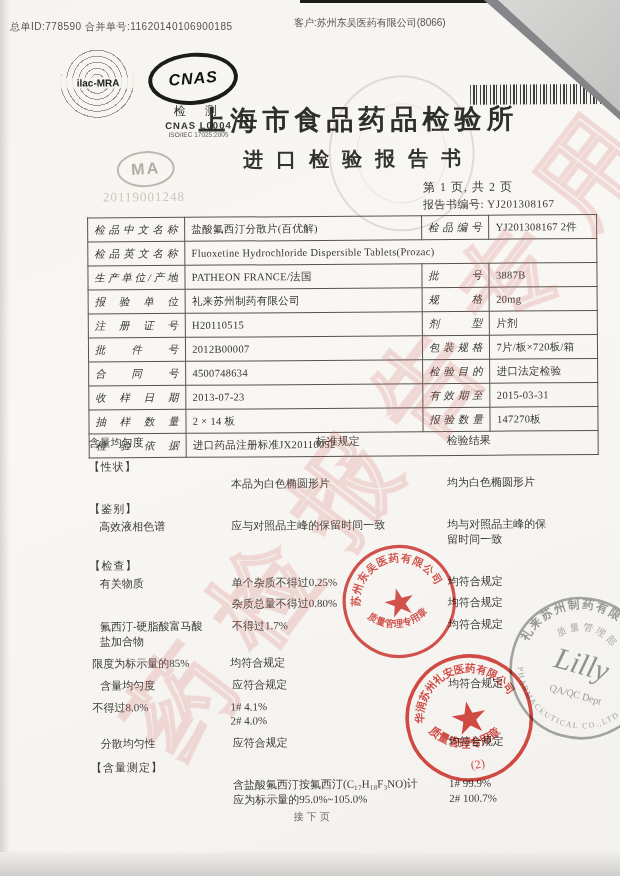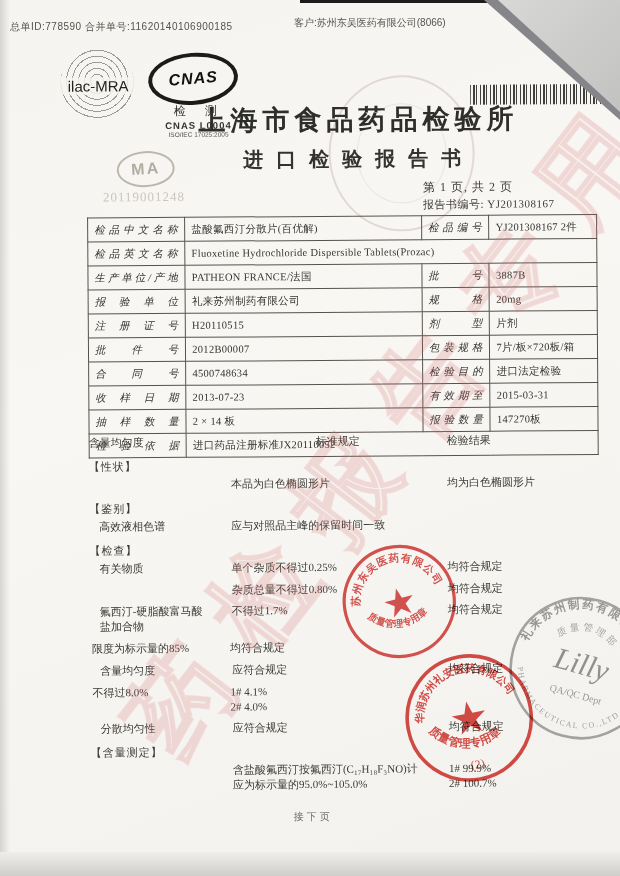--- a/index.html
+++ b/index.html
@@ -32,21 +32,21 @@
   .sh-left{position:absolute;left:0;top:6px;letter-spacing:.5px;text-align:right;}
   .sh-cust{position:absolute;left:284px;top:2px;}
   .sh-page{position:absolute;left:502px;top:-4px;}
 
   
   .ilac{position:absolute;left:62px;top:46px;width:74px;height:74px;border-radius:50%;
     background:
       repeating-radial-gradient(circle at 50% 45%,rgba(40,40,40,.55) 0 1px,transparent 1px 6px);
     opacity:.8;}
   .ilac-label{position:absolute;left:54px;top:76px;width:92px;text-align:center;
-    background:rgba(246,244,240,.85);font-weight:normal;font-size:15px;color:#222;
+    background:rgba(246,244,240,.85);font-weight:bold;font-size:10px;color:#222;
     font-family:"Liberation Sans",sans-serif;}
   .cnas{position:absolute;left:150px;top:52px;width:82px;height:44px;border-radius:50%;
     border:4px solid #1b1b1b;transform:rotate(-4deg);display:flex;align-items:center;justify-content:center;}
   .cnas-text{font-weight:bold;font-style:italic;font-size:16px;letter-spacing:1px;color:#111;
     font-family:"Liberation Sans",sans-serif;}
   .cnas-sub{position:absolute;left:150px;top:102px;width:100px;text-align:center;color:#333;
     font-family:"Liberation Sans",sans-serif;}
   .cnas-sub .l1{font-size:12px;letter-spacing:6px;font-family:Liberation Mono, monospace;}
   .cnas-sub .l2{font-size:9.5px;font-weight:bold;letter-spacing:1px;}
   .cnas-sub .l3{font-size:6.5px;color:#555;}
@@ -216,20 +216,22 @@
           <div class="sec-heading">【性状】</div>
           <div class="result-row">
             <div class="rc item"></div>
             <div class="rc std">本品为白色椭圆形片</div>
             <div class="rc res">均为白色椭圆形片</div>
           </div>
           <div class="sec-heading">【鉴别】</div>
           <div class="result-row">
             <div class="rc item">高效液相色谱</div>
             <div class="rc std">应与对照品主峰的保留时间一致</div>
+            <div class="rc res">均与对照品主峰的保
+留时间一致</div>
           </div>
           <div class="sec-heading">【检查】</div>
           <div class="result-row">
             <div class="rc item">有关物质</div>
             <div class="rc std">单个杂质不得过0.25%</div>
             <div class="rc res">均符合规定</div>
           </div>
           <div class="result-row">
             <div class="rc item"></div>
             <div class="rc std">杂质总量不得过0.80%</div>

